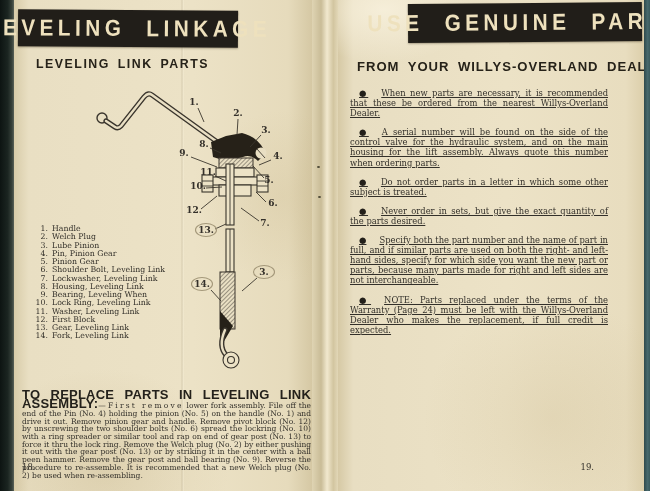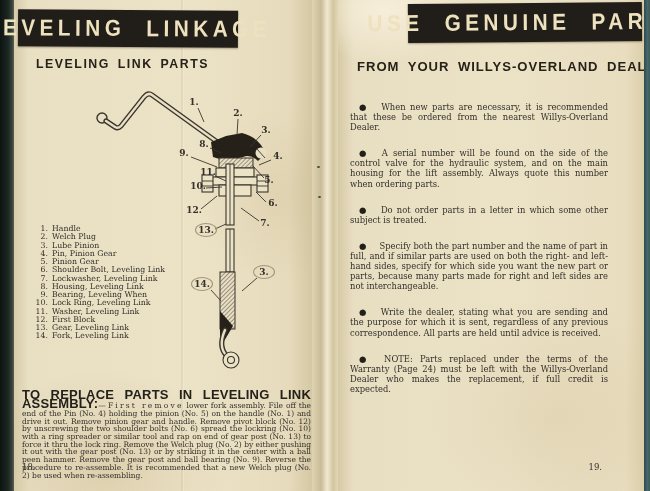--- a/index.html
+++ b/index.html
@@ -54,26 +54,26 @@
   .part-row{display:flex;line-height:8.25px;font-size:7.8px;white-space:nowrap;}
   .part-num{width:18px;text-align:right;margin-right:4px;flex:none;}
 
   .replace-para{position:absolute;left:8px;top:383px;width:289px;
     font-size:7.5px;line-height:7.7px;text-align:justify;color:#33302a;}
   .replace-heading{font-family:"Liberation Sans",sans-serif;font-weight:bold;font-size:13px;
     letter-spacing:.2px;color:#24211b;}
   .replace-lead{letter-spacing:2.2px;}
 
   .bullets{position:absolute;left:12px;top:86px;width:258px;color:#33302a;}
-  .bullet{margin:16px 0 9px;font-size:8.4px;line-height:10.1px;text-align:justify;text-indent:9px;}
+  .bullet{margin:2px 0 9px;font-size:8.4px;line-height:10.1px;text-align:justify;text-indent:9px;text-decoration:underline;}
   .bullet .dot{font-size:8.5px;margin-right:13px;color:#23201a;}
 
   .pagenum{position:absolute;font-size:8.5px;color:#33302a;text-align:center;}
   .pn-left{left:8px;top:462px;}
-  .pn-right{right:42px;top:462px;}
+  .pn-right{right:50px;top:462px;}
 </style>
 </head>
 <body>
 
 <div class="edge-left"></div>
 
 <div class="page page-left">
   <div class="crease"></div>
 
   <div class="banner banner-left">
@@ -284,25 +284,25 @@
   <div class="sec-heading sec-right">FROM YOUR WILLYS-OVERLAND DEALER</div>
 
   <div class="bullets">
 
       <p class="bullet"><span class="dot">●</span><span>When new parts are necessary, it is recommended that these be ordered from the nearest Willys-Overland Dealer.</span></p>
 
       <p class="bullet"><span class="dot">●</span><span>A serial number will be found on the side of the control valve for the hydraulic system, and on the main housing for the lift assembly. Always quote this number when ordering parts.</span></p>
 
       <p class="bullet"><span class="dot">●</span><span>Do not order parts in a letter in which some other subject is treated.</span></p>
 
+      <p class="bullet"><span class="dot">●</span><span>Never order in sets, but give the exact quantity of the parts desired.</span></p>
 
       <p class="bullet"><span class="dot">●</span><span>Specify both the part number and the name of part in full, and if similar parts are used on both the right- and left-hand sides, specify for which side you want the new part or parts, because many parts made for right and left sides are not interchangeable.</span></p>
 
 
-      <p class="bullet"><span class="dot">●</span><span>Write the dealer, stating what you are sending and the purpose for which it is sent, regardless of any previous correspondence. All parts are held until advice is received.</span></p>
 
 
 
       <p class="bullet"><span class="dot">●</span><span>NOTE: Parts replaced under the terms of the Warranty (Page 24) must be left with the Willys-Overland Dealer who makes the replacement, if full credit is expected.</span></p>
     </div>
 
   <div class="pagenum pn-right">19.</div>
 </div>
 
 <div class="edge-right"></div>

